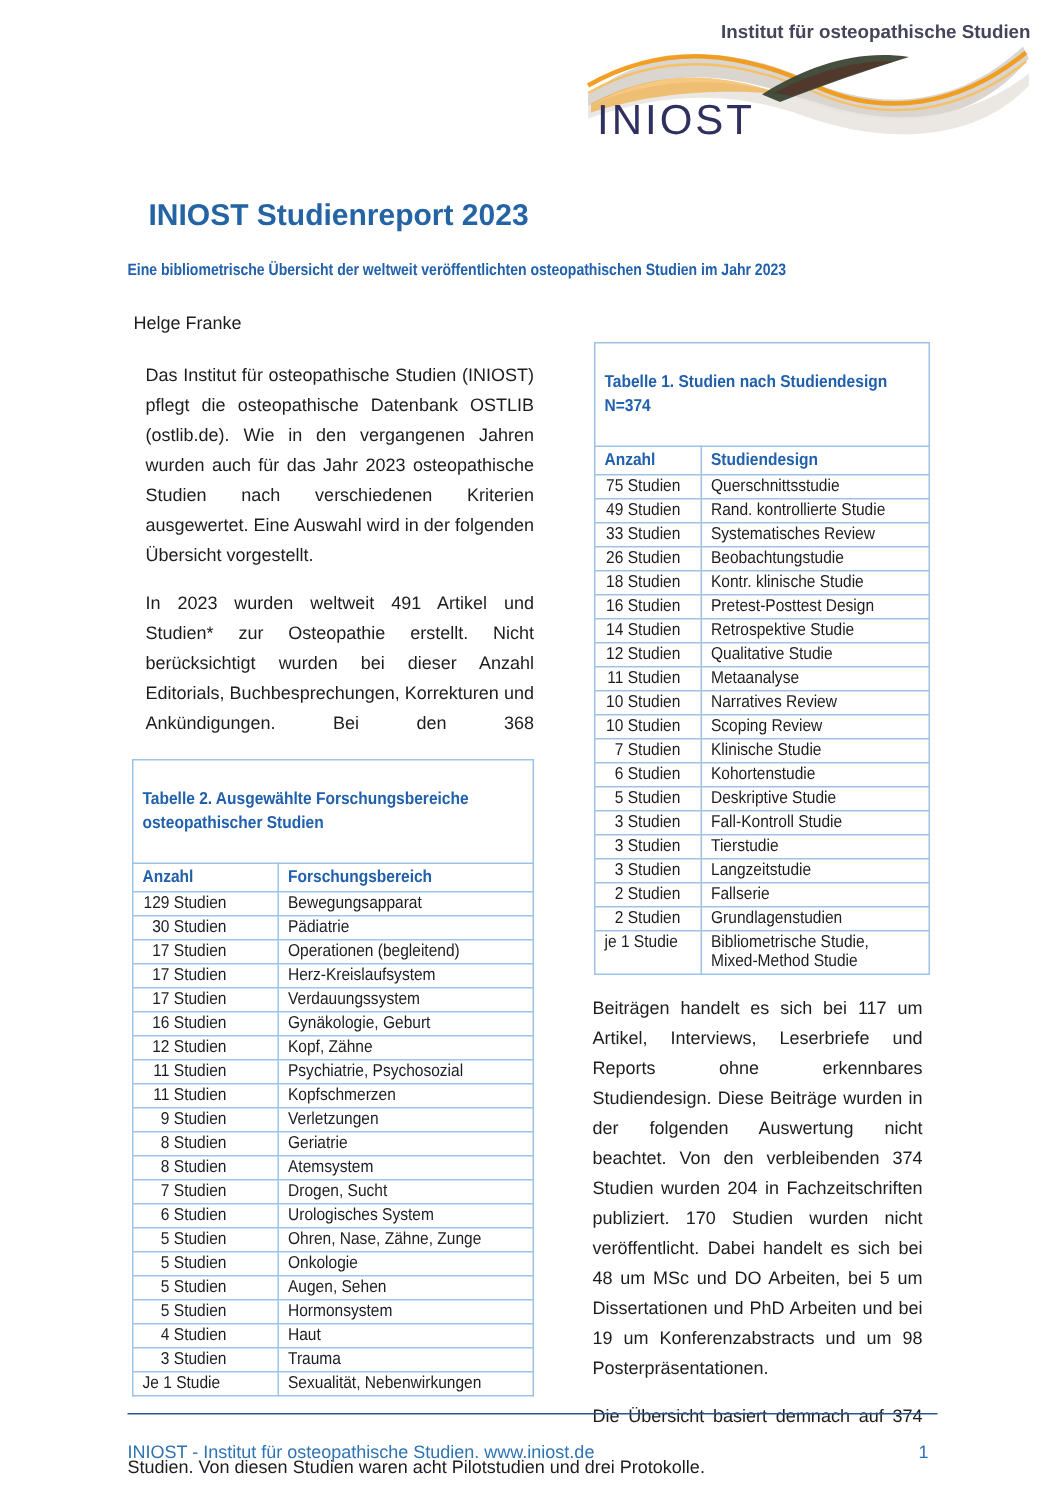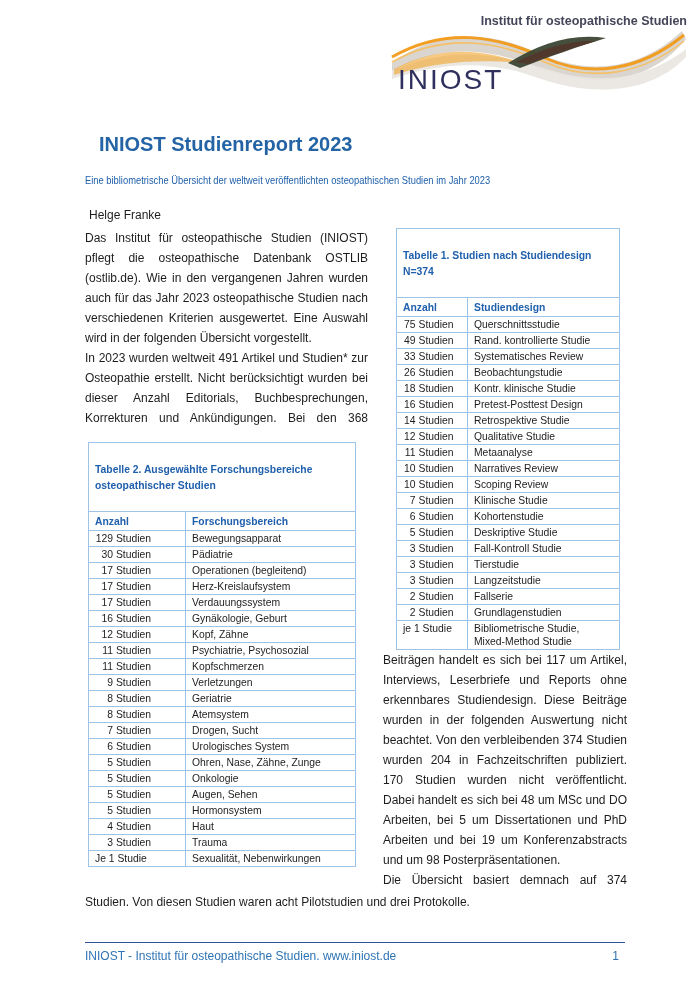--- a/index.html
+++ b/index.html
@@ -1,43 +1,43 @@
 <!DOCTYPE html>
 <html><head>
 <meta charset="utf-8">
 <style>
   html,body{margin:0;padding:0}
   body{width:699px;height:991px;position:relative;background:#ffffff;
        font-family:"Liberation Sans","DejaVu Sans",sans-serif;color:#1d1d1d;overflow:hidden}
   .logo{position:absolute;top:5px;left:390px;width:300px;height:100px}
   .content{position:absolute;left:85px;top:0;width:542px}
   .doc-title{margin:131px 14px 0;font-size:20px;line-height:26px;font-weight:bold;color:#2464A5}
-  .doc-subtitle{margin:15px 0 0;font-size:11px;line-height:16px;font-weight:normal;color:#2060AC;white-space:nowrap}
+  .doc-subtitle{margin:15px 0 0;font-size:11px;line-height:16px;font-weight:bold;color:#2060AC;white-space:nowrap}
   .fitx{display:inline-block;transform:scaleX(.85);transform-origin:0 50%;white-space:nowrap}
   .author{margin:17px 4px 0;font-size:12px;line-height:20px}
   .columns{display:flex;margin-top:3px}
   .col-left{width:283px;flex:none}
   .col-right{width:244px;flex:none;margin-left:15px}
-  p.body{margin:0;font-size:12px;line-height:20px;text-align:justify}
+  p.body{margin:12px;font-size:12px;line-height:20px;text-align:justify}
   .mt1{margin-top:1px}.mt6{margin-top:6px}
   .last-just{text-align-last:justify}
   table.tbl{border-collapse:collapse;table-layout:fixed}
   .tbl td,.tbl th{border:1px solid #9DC3E6;padding:1px 6px;font-size:11.5px;line-height:13px;
        vertical-align:top;text-align:left;font-weight:normal}
   .tbl tr.title td{color:#2060AC;font-weight:bold;line-height:16px;padding:18px 6px}
   .tbl th{color:#2060AC;font-weight:bold;line-height:16px}
   .tbl .fit{display:inline-block;transform:scaleX(.9);transform-origin:0 50%;white-space:nowrap}
   .num{display:inline-block;text-align:right}
   .t1{margin-left:13px}
   .t1 .num{min-width:14px}
   .t2{margin-left:3px;margin-top:14px}
   .t2 .num{min-width:20px}
   .closing{margin:2px 0 0;font-size:12px;line-height:20px}
   .footer{position:absolute;left:85px;top:942px;width:540px;border-top:1.5px solid #2F5496;
-       padding-top:6px;display:flex;justify-content:space-between;color:#2E74B5;font-size:12px;line-height:15px}
+       padding-top:18px;display:flex;justify-content:space-between;color:#2E74B5;font-size:12px;line-height:15px}
   .footer .pgnum{margin-right:6px}
 </style>
 </head>
 <body>
 
 <svg class="logo" viewBox="0 0 300 100" xmlns="http://www.w3.org/2000/svg">
   <g>
     <path d="M2,58 C45,26 95,24 145,47 C190,68 245,70 292,26 L296,34 C255,84 195,82 140,60 C95,42 48,40 2,66 Z" fill="#d8d3cc" opacity="0.95"></path>
     <path d="M2,66 C60,40 112,50 157,64 C205,80 255,76 296,44 L296,52 C260,90 200,92 145,72 C100,56 55,56 2,74 Z" fill="#e9e5e0" opacity="0.9"></path>
     <path d="M2,52 C55,22 105,30 155,53 C200,73 250,66 294,30" stroke="#F19A18" stroke-width="3" fill="none" opacity="0.95"></path>

